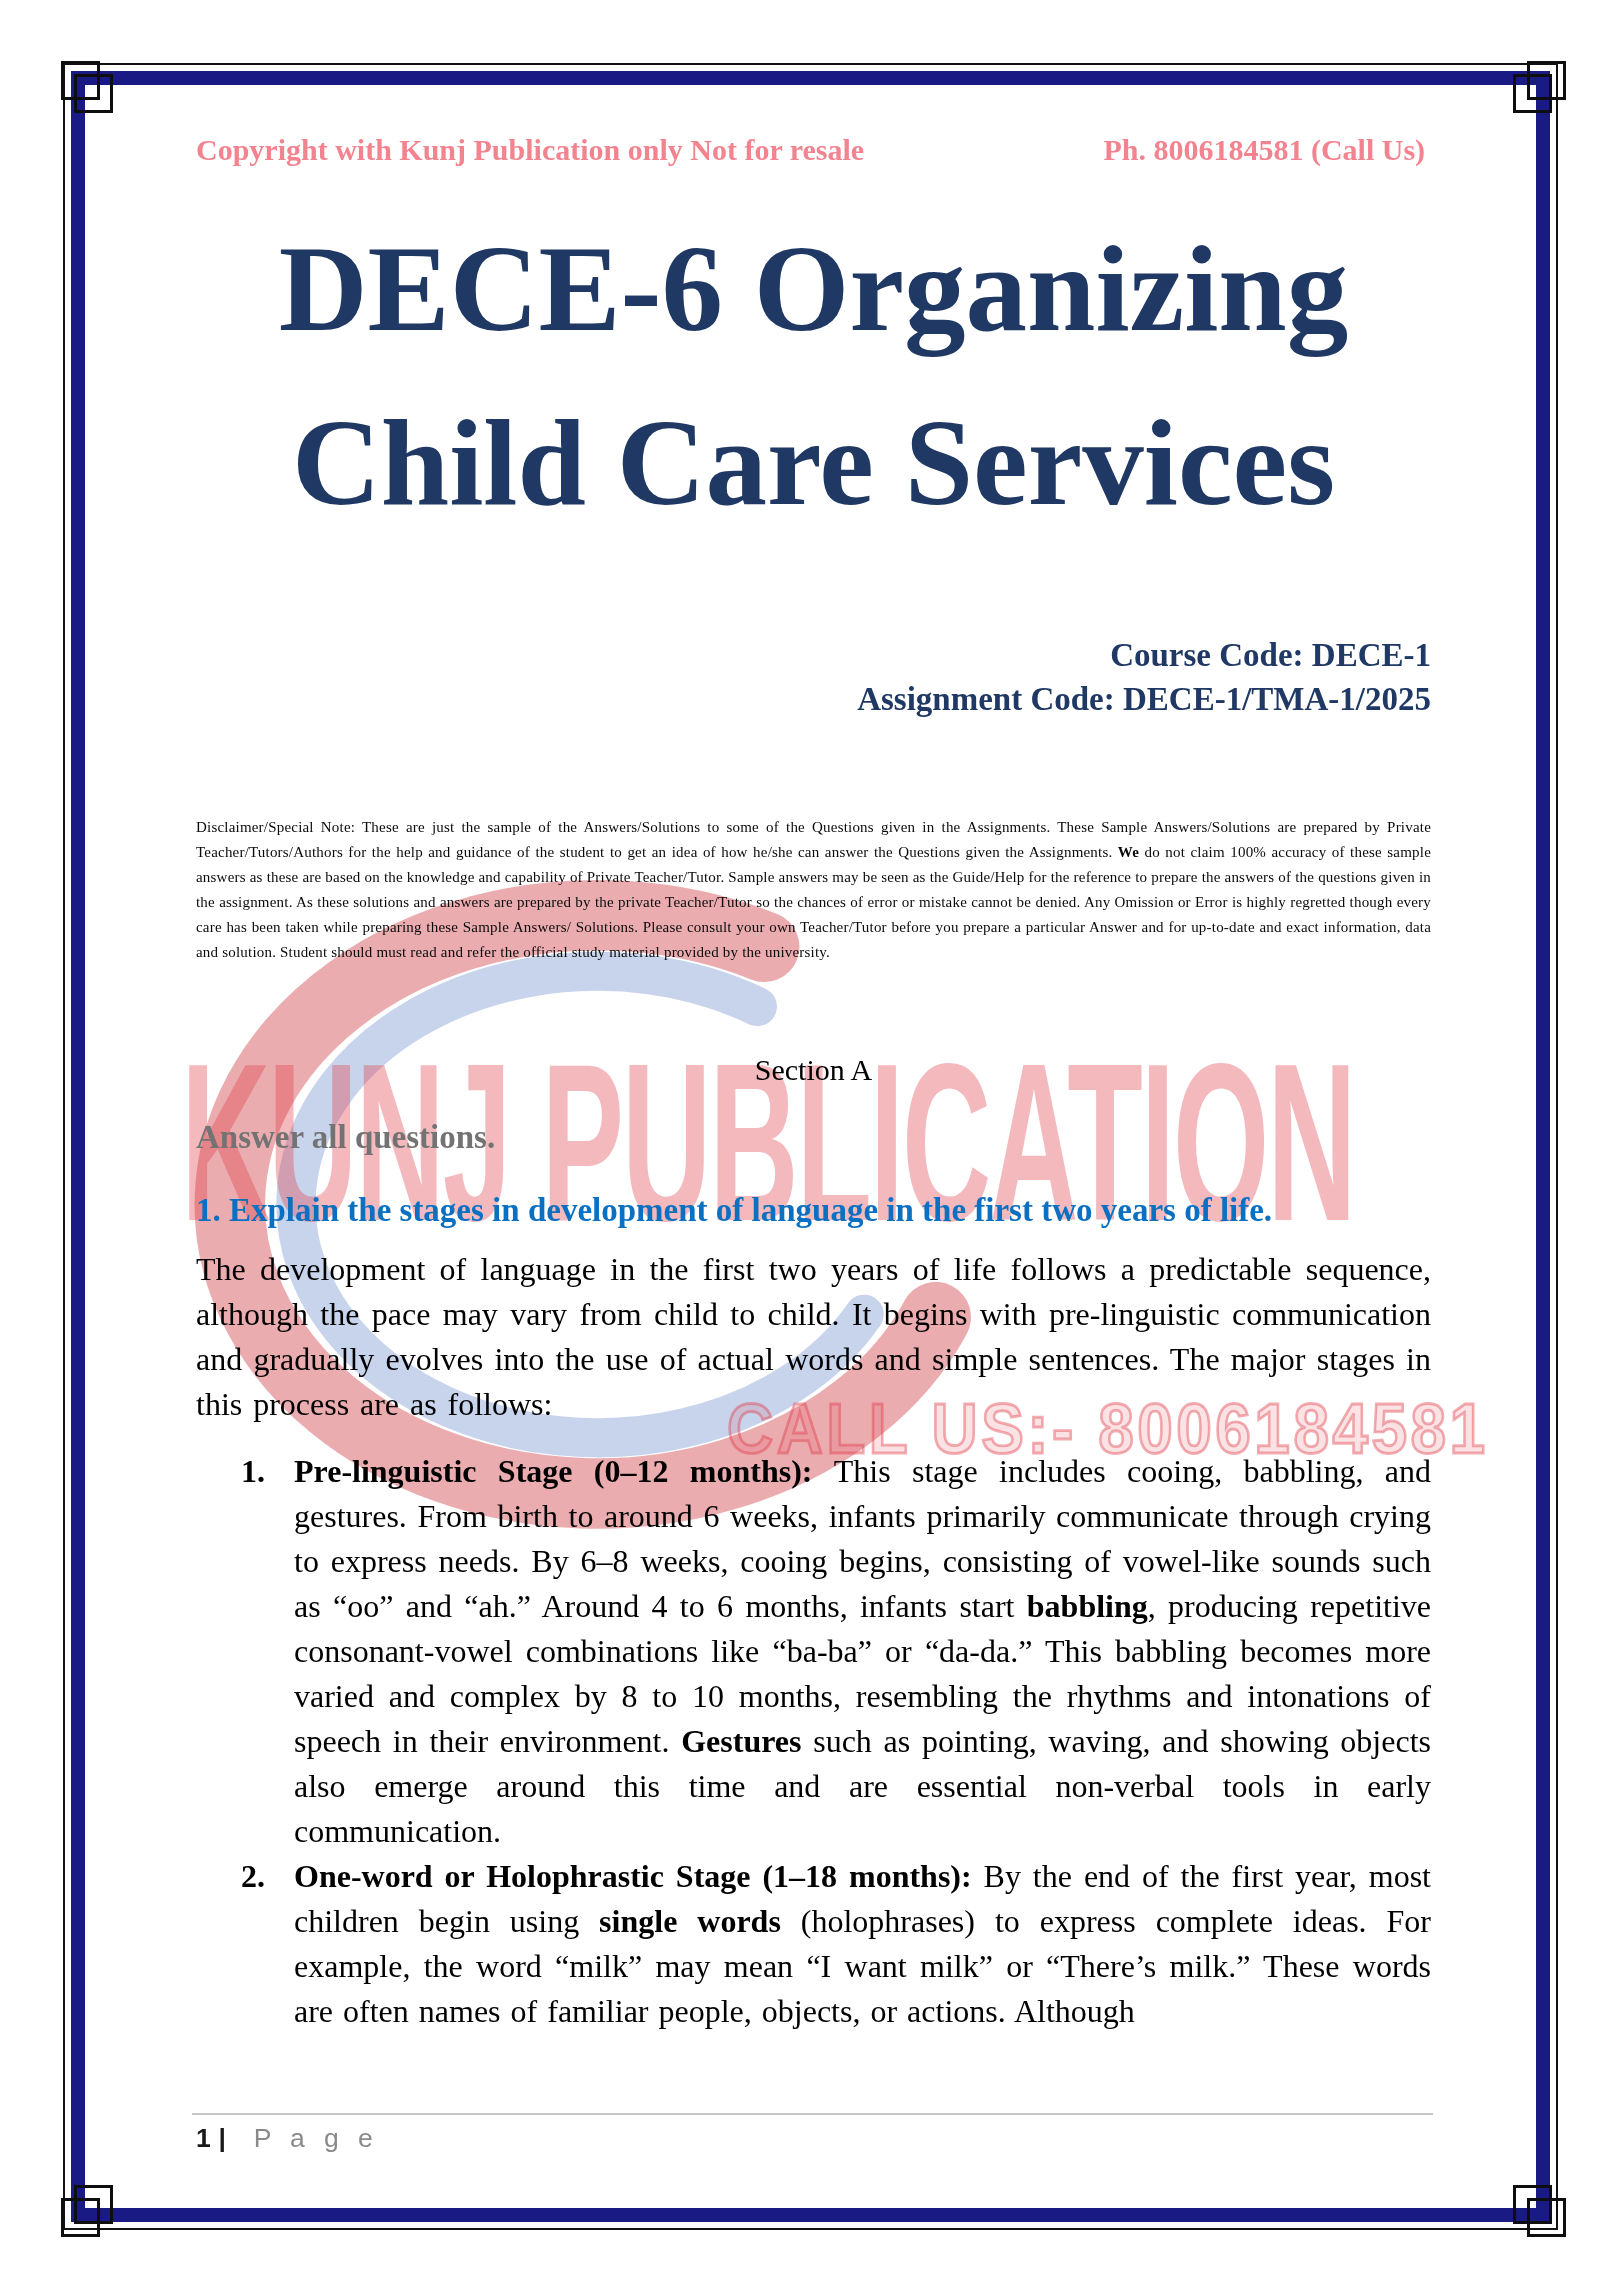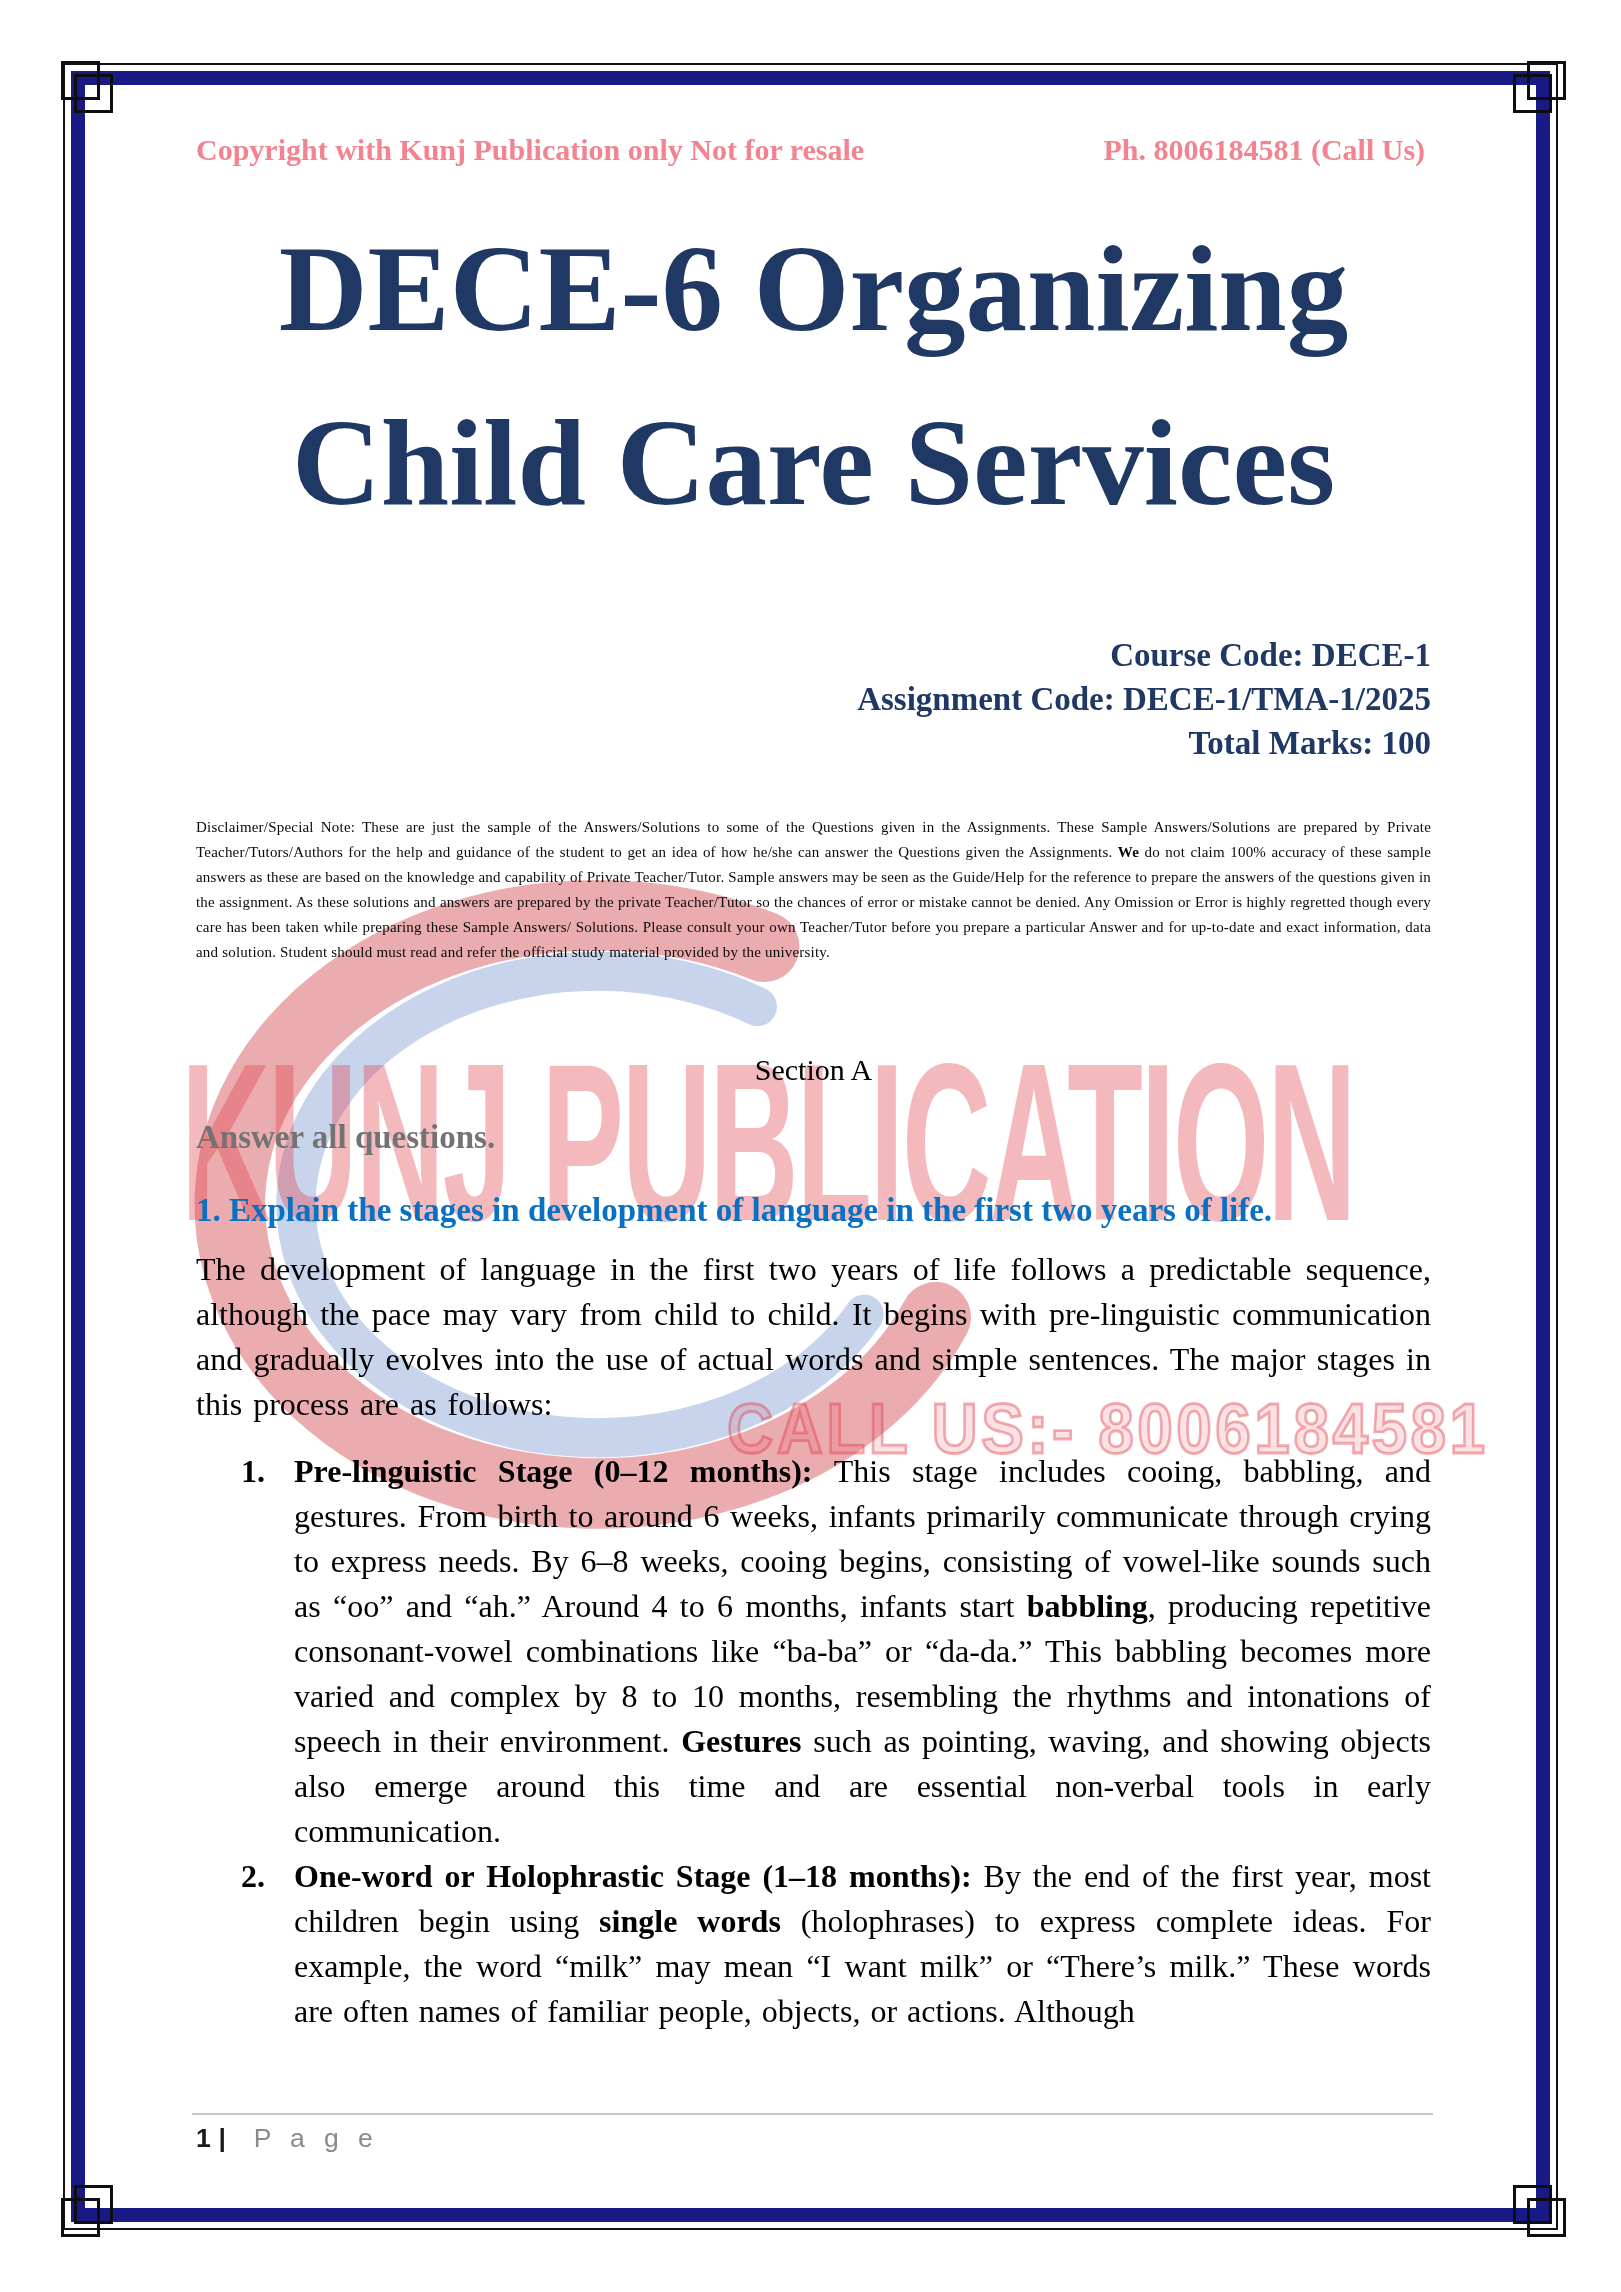--- a/index.html
+++ b/index.html
@@ -137,21 +137,20 @@
     </div>
 
     <div class="doc-title">
       <div>DECE-6 Organizing</div>
       <div>Child Care Services</div>
     </div>
 
     <div class="codes">
       <div>Course Code: DECE-1</div>
       <div>Assignment Code: DECE-1/TMA-1/2025</div>
-      <div>Total Marks: 100</div>
     </div>
 
     <div class="disclaimer"><span>Disclaimer/Special Note: These are just the sample of the Answers/Solutions to some of the Questions given in the Assignments. These Sample Answers/Solutions are prepared by Private Teacher/Tutors/Authors for the help and guidance of the student to get an idea of how he/she can answer the Questions given the Assignments. </span><b>We</b><span> do not claim 100% accuracy of these sample answers as these are based on the knowledge and capability of Private Teacher/Tutor. Sample answers may be seen as the Guide/Help for the reference to prepare the answers of the questions given in the assignment. As these solutions and answers are prepared by the private Teacher/Tutor so the chances of error or mistake cannot be denied. Any Omission or Error is highly regretted though every care has been taken while preparing these Sample Answers/ Solutions. Please consult your own Teacher/Tutor before you prepare a particular Answer and for up-to-date and exact information, data and solution. Student should must read and refer the official study material provided by the university.</span></div>
 
     <div class="section-a">Section A</div>
 
     <div class="answer-all">Answer all questions.</div>
 
     <div class="q1">1. Explain the stages in development of language in the first two years of life.</div>
 

